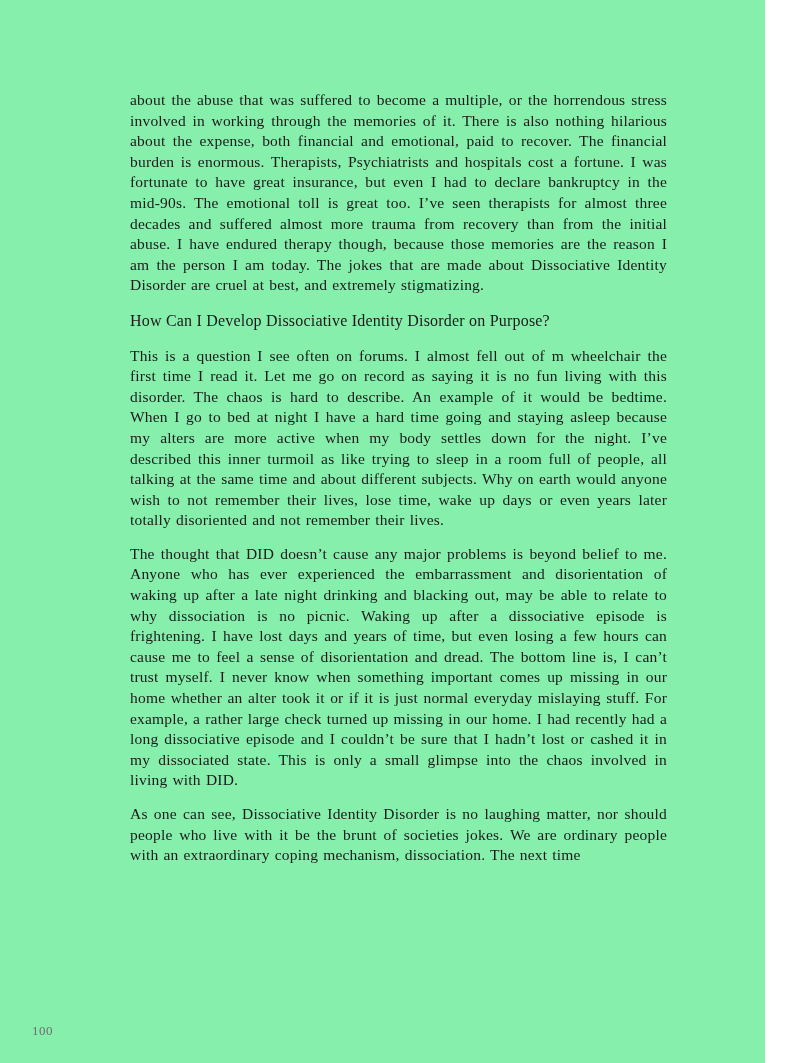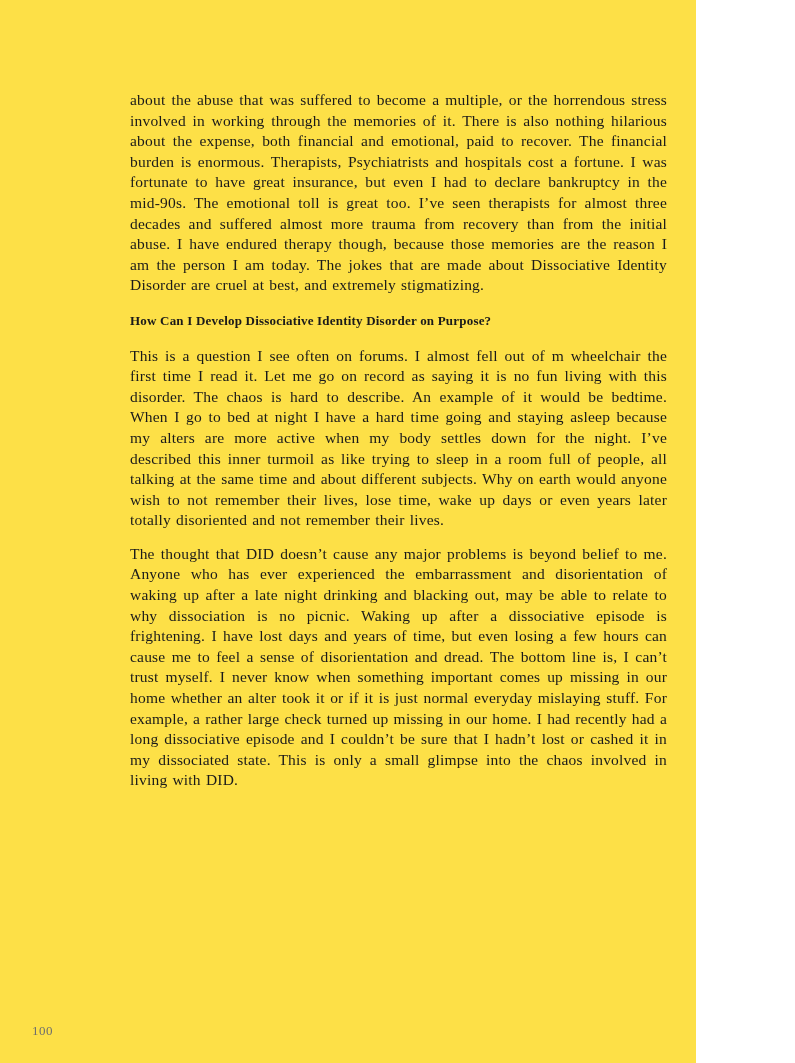--- a/index.html
+++ b/index.html
@@ -2,45 +2,45 @@
 <html><head>
 <meta charset="utf-8">
 <style>
   html, body {
     margin: 0;
     padding: 0;
     background: #ffffff;
   }
   .page {
     position: relative;
-    width: 696px;
+    width: 765px;
     height: 1063px;
-    background: #fde047;
+    background: #86efac;
     font-family: "Liberation Serif", "DejaVu Serif", serif;
     color: #1a1a1a;
     overflow: hidden;
   }
   .content {
     position: absolute;
     top: 90px;
     left: 130px;
     width: 537px;
   }
   .content p {
     font-size: 15.5px;
     line-height: 20.6px;
     text-align: justify;
     margin: 0 0 13px 0;
     letter-spacing: 0.2px;
     word-spacing: 1px;
   }
   .content h2 {
-    font-size: 13px;
+    font-size: 16px;
     line-height: 20.6px;
-    font-weight: bold;
+    font-weight: normal;
     margin: 15px 0 14px 0;
     letter-spacing: 0.2px;
   }
   .page-number {
     position: absolute;
     bottom: 24px;
     left: 0;
     width: 100%;
     text-align: left;
     font-size: 13px;
@@ -51,15 +51,16 @@
 </style>
 </head>
 <body>
 
 <div class="page">
   <div class="content">
     <p>about the abuse that was suffered to become a multiple, or the horrendous stress involved in working through the memories of it. There is also nothing hilarious about the expense, both financial and emotional, paid to recover. The financial burden is enormous. Therapists, Psychiatrists and hospitals cost a fortune. I was fortunate to have great insurance, but even I had to declare bankruptcy in the mid-90s.  The emotional toll is great too. I’ve seen therapists for almost three decades and suffered almost more trauma from recovery than from the initial abuse. I have endured therapy though, because those memories are the reason I am the person I am today. The jokes that are made about Dissociative Identity Disorder are cruel at best, and extremely stigmatizing.</p>
     <h2>How Can I Develop Dissociative Identity Disorder on Purpose?</h2>
     <p>This is a question I see often on forums. I almost fell out of m wheelchair the first time I read it. Let me go on record as saying it is no fun living with this disorder. The chaos is hard to describe. An example of it would be bedtime. When I go to bed at night I have a hard time going and staying asleep because my alters are more active when my body settles down for the night. I’ve described this inner turmoil as like trying to sleep in a room full of people, all talking at the same time and about different subjects. Why on earth would anyone wish to not remember their lives, lose time, wake up days or even years later totally disoriented and not remember their lives.</p>
     <p>The thought that DID doesn’t cause any major problems is beyond belief to me. Anyone who has ever experienced the embarrassment and disorientation of waking up after a late night drinking and blacking out, may be able to relate to why dissociation is no picnic. Waking up after a dissociative episode is frightening.  I have lost days and years of time, but even losing a few hours can cause me to feel a sense of disorientation and dread. The bottom line is, I can’t trust myself. I never know when something important comes up missing in our home whether an alter took it or if it is just normal everyday mislaying stuff. For example, a rather large check turned up missing in our home. I had recently had a long dissociative episode and I couldn’t be sure that I hadn’t lost or cashed it in my dissociated state. This is only a small glimpse into the chaos involved in living with DID.</p>
+    <p>As one can see, Dissociative Identity Disorder is no laughing matter, nor should people who live with it be the brunt of societies jokes. We are ordinary people with an extraordinary coping mechanism, dissociation.  The next time</p>
   </div>
   <div class="page-number">100</div>
 </div>
 
 </body></html>

